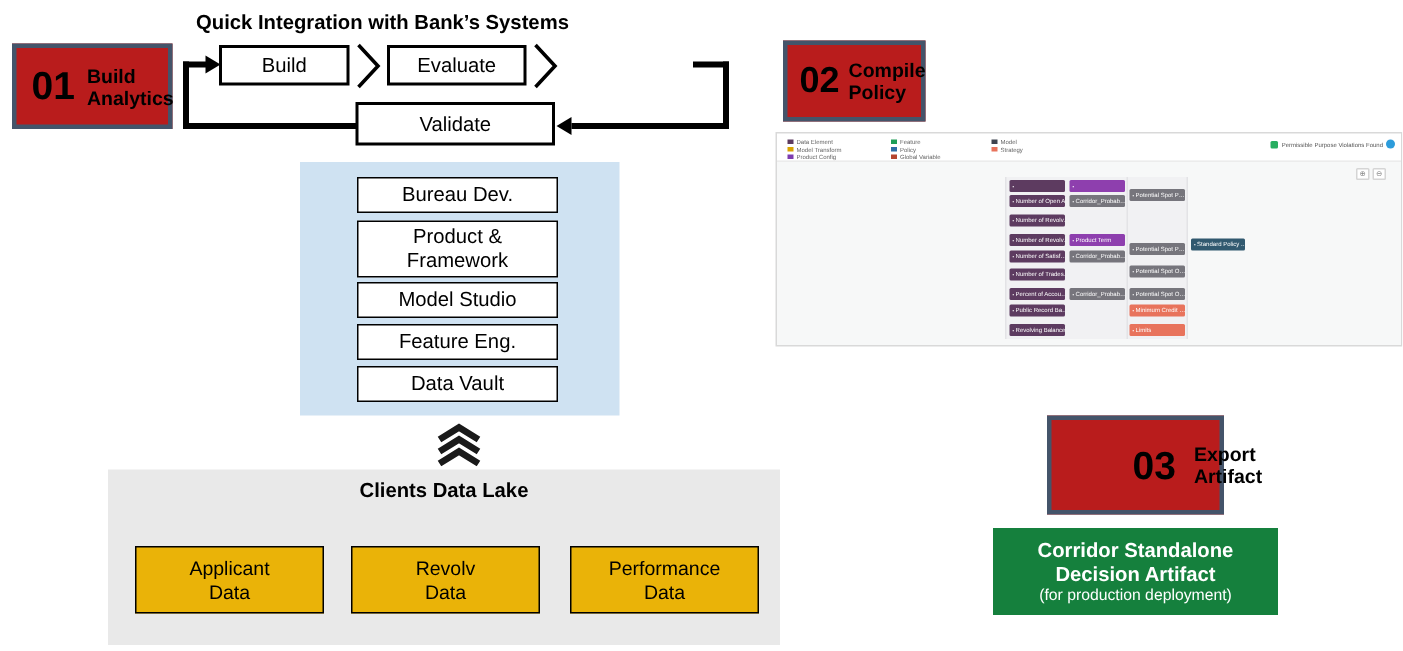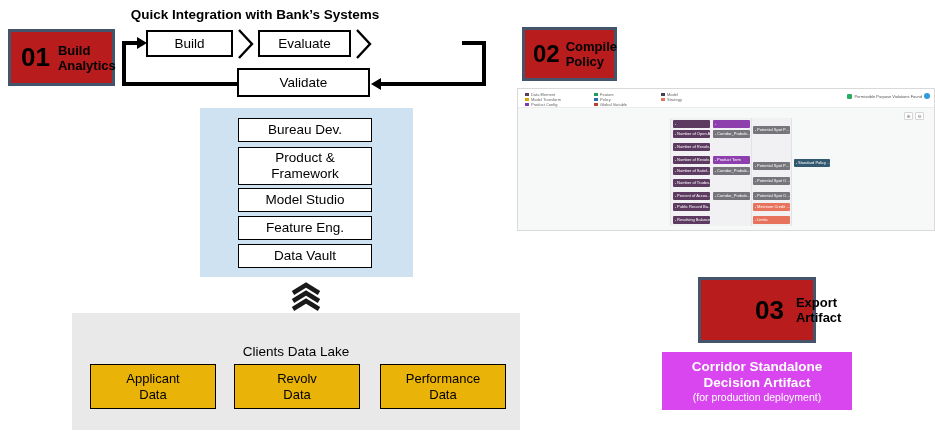--- a/index.html
+++ b/index.html
@@ -26,28 +26,28 @@
     border-top:6px solid transparent; border-bottom:6px solid transparent; border-right:10px solid #000; }
 
   
   .blue-panel { position:absolute; left:200px; top:108px; width:213px; height:169px; background:#cfe2f2; }
   .stack-box { position:absolute; left:238px; width:134px; background:#fff; border:1.5px solid #000;
     display:flex; align-items:center; justify-content:center; text-align:center;
     font-size:13.5px; color:#000; line-height:16px; padding:0 6px; }
 
   
   .gray-panel { position:absolute; left:72px; top:313px; width:448px; height:117px; background:#e9e9e9; }
-  .lake-title { position:absolute; left:72px; top:344px; width:448px; text-align:center;
-    font-weight:normal; font-size:13.5px; color:#000; }
+  .lake-title { position:absolute; left:72px; top:319px; width:448px; text-align:center;
+    font-weight:bold; font-size:13.5px; color:#000; }
   .lake-box { position:absolute; top:364px; width:126px; height:45px; background:#eab308; border:1.5px solid #000;
     display:flex; align-items:center; justify-content:center; text-align:center;
     font-size:13px; color:#000; line-height:16px; }
 
   
-  .artifact-box { position:absolute; left:662px; top:352px; width:190px; height:58px; background:#d946ef;
+  .artifact-box { position:absolute; left:662px; top:352px; width:190px; height:58px; background:#15803d;
     color:#fff; text-align:center; padding-top:7px; }
   .artifact-box .b { font-weight:bold; font-size:13.5px; line-height:16px; }
   .artifact-box .s { font-size:10.5px; line-height:13px; }
 
   .main-title { position:absolute; left:60px; top:7px; width:390px; text-align:center;
     font-weight:bold; font-size:13.5px; color:#000; }
 
   
   .shot { position:absolute; left:517px; top:88px; width:418px; height:143px;
     background:#fff; border:1px solid #d9d9d9; overflow:hidden; }

